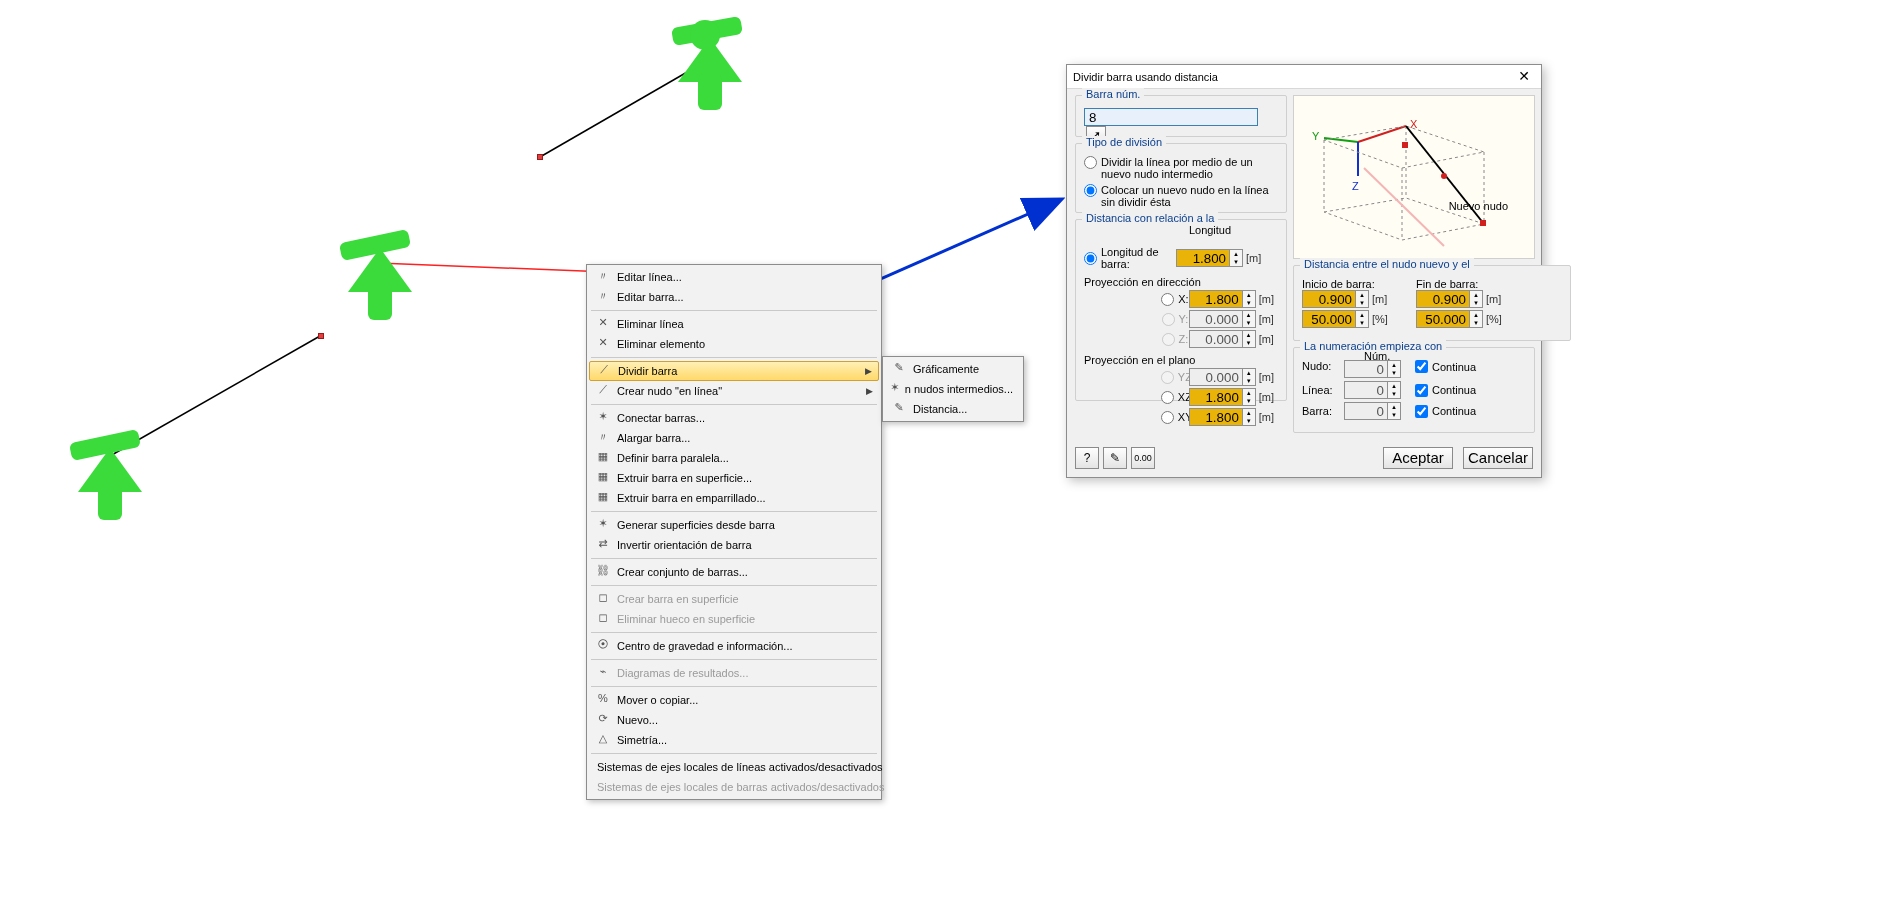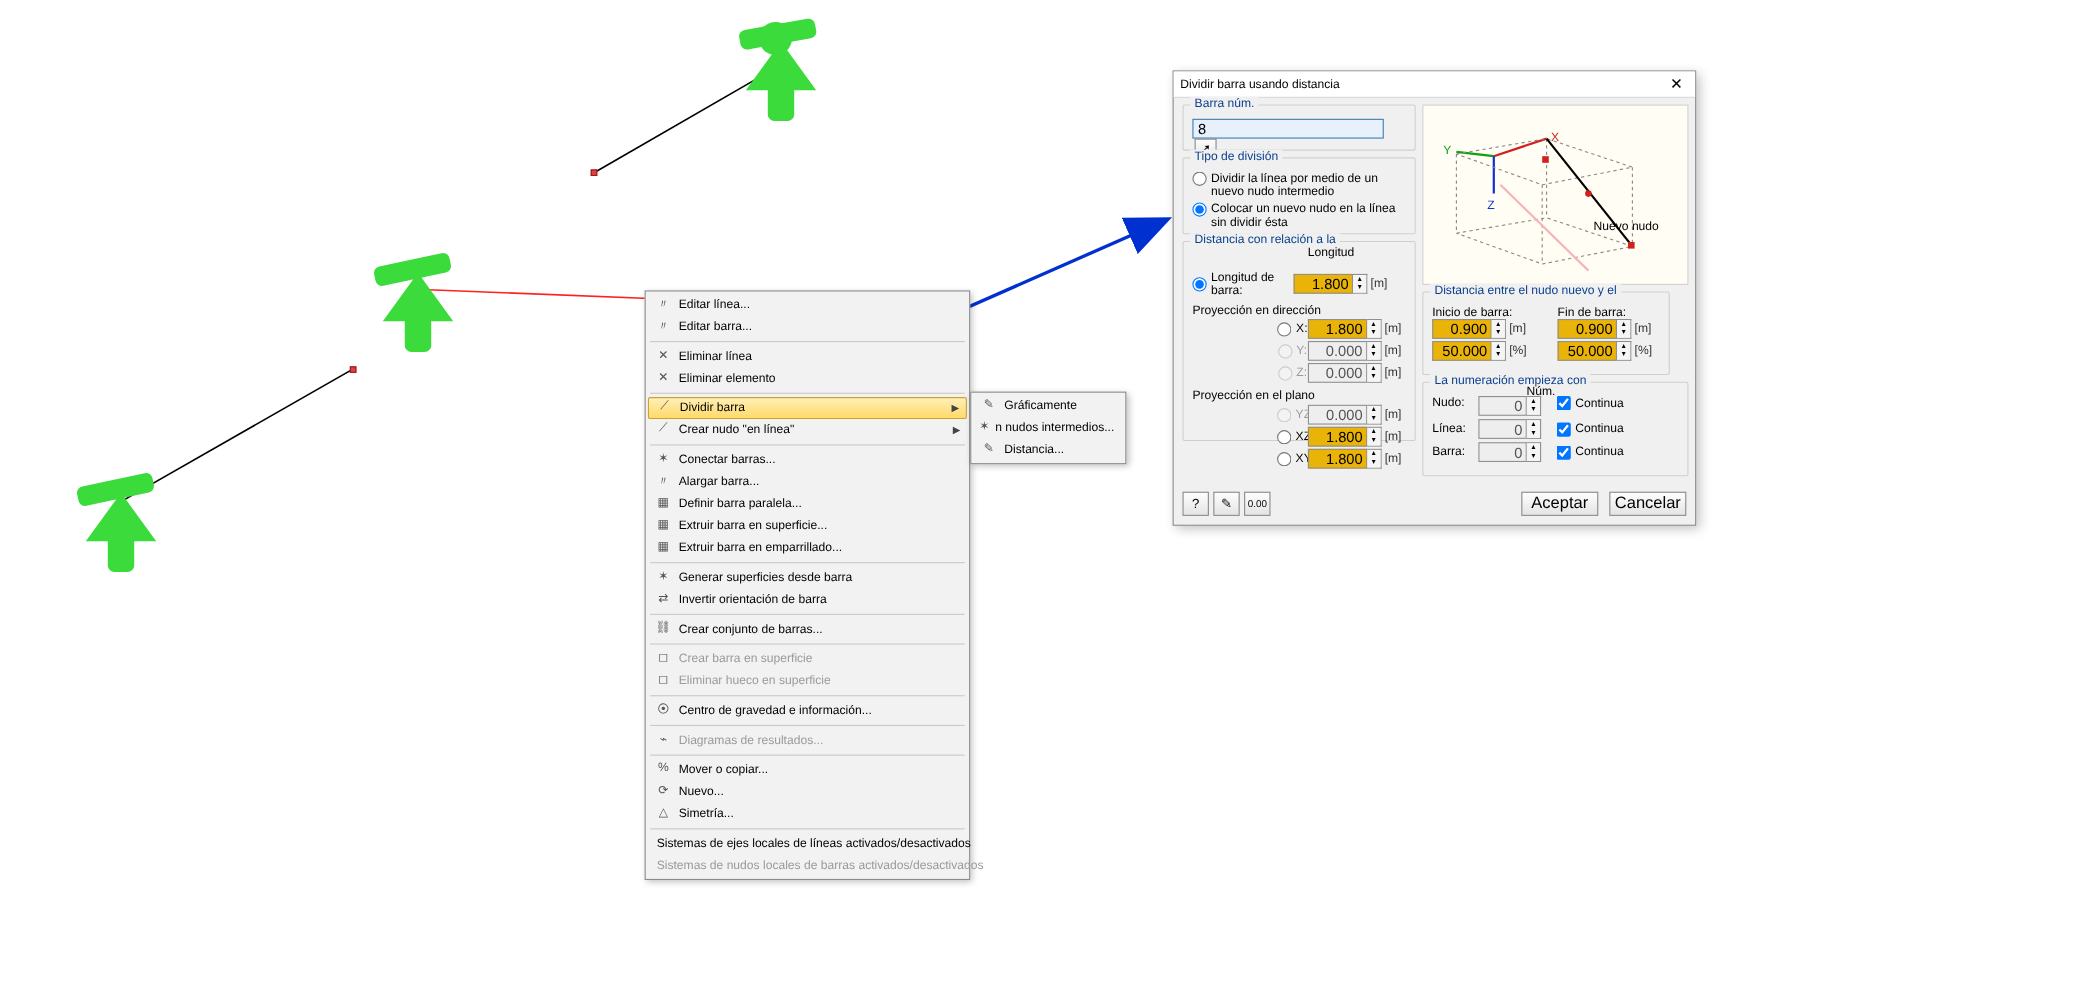--- a/index.html
+++ b/index.html
@@ -207,21 +207,21 @@
       <span class="iconcol">△</span>
       <span>Simetría...</span>
     </div>
     <div class="menu-sep"></div>
     <div class="menu-item">
       <span class="iconcol"></span>
       <span>Sistemas de ejes locales de líneas activados/desactivados</span>
     </div>
     <div class="menu-item disabled">
       <span class="iconcol"></span>
-      <span>Sistemas de nudos locales de barras activados/desactivados</span>
+      <span>Sistemas de ejes locales de barras activados/desactivados</span>
     </div>
   </div>
 
 <div class="menu submenu" style="left:882px;top:356px;width:142px" id="sub-menu">
     <div class="menu-item">
       <span class="iconcol">✎</span>
       <span>Gráficamente</span>
     </div>
     <div class="menu-item">
       <span class="iconcol">✶</span>
@@ -395,21 +395,21 @@
       <line x1="112" y1="30" x2="190" y2="128" stroke="#000" stroke-width="2"></line>
 
       <line x1="70" y1="72" x2="150" y2="150" stroke="#f4b5b5" stroke-width="2"></line>
       <rect x="108" y="46" width="6" height="6" fill="#d02020"></rect>
       <rect x="186" y="124" width="6" height="6" fill="#d02020"></rect>
       <circle cx="150" cy="80" r="3" fill="#d02020"></circle>
     </svg>
     <span style="position:absolute;right:26px;bottom:46px">Nuevo nudo</span>
   </div>
 
-  <div class="group" style="left:226px;top:200px;width:225px;height:76px">
+  <div class="group" style="left:226px;top:200px;width:278px;height:76px">
     <span class="group-title">Distancia entre el nudo nuevo y el</span>
     <div style="display:flex;gap:24px">
       <div>
         <div>Inicio de barra:</div>
         <div style="display:flex;align-items:center">
           <span class="spin">
             <input type="text" value="0.900" style="">
             <span class="sp-btns">
                 <span>▴</span>
                 <span>▾</span>
@@ -449,21 +449,21 @@
               </span>
             </span>
           <span class="unit">[%]</span>
         </div>
       </div>
     </div>
   </div>
 
   <div class="group" style="left:226px;top:282px;width:242px;height:86px">
     <span class="group-title">La numeración empieza con</span>
-    <div style="position:absolute;top:2px;left:70px;width:50px;text-align:right">Núm.</div>
+    <div style="position:absolute;top:2px;left:70px;width:50px;text-align:left">Núm.</div>
     <div style="display:flex;align-items:flex-start;margin-top:0">
       <span style="width:42px">Nudo:</span>
       <span class="spin">
         <input type="text" disabled="" style="background: rgb(238, 238, 238); width: 44px;" value="0">
         <span class="sp-btns">
             <span>▴</span>
             <span>▾</span>
           </span>
         </span>
       <label class="chk" style="margin-left:14px">

